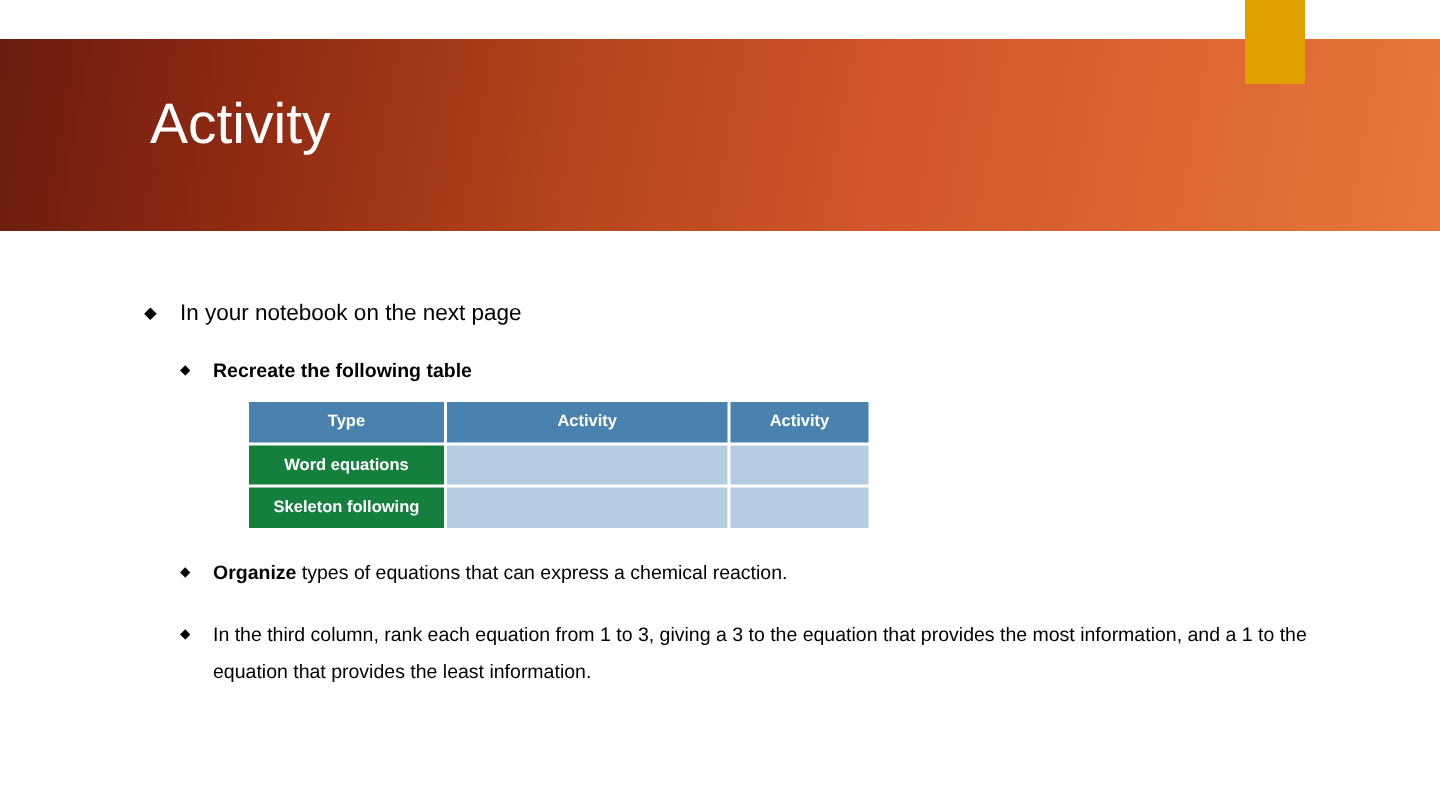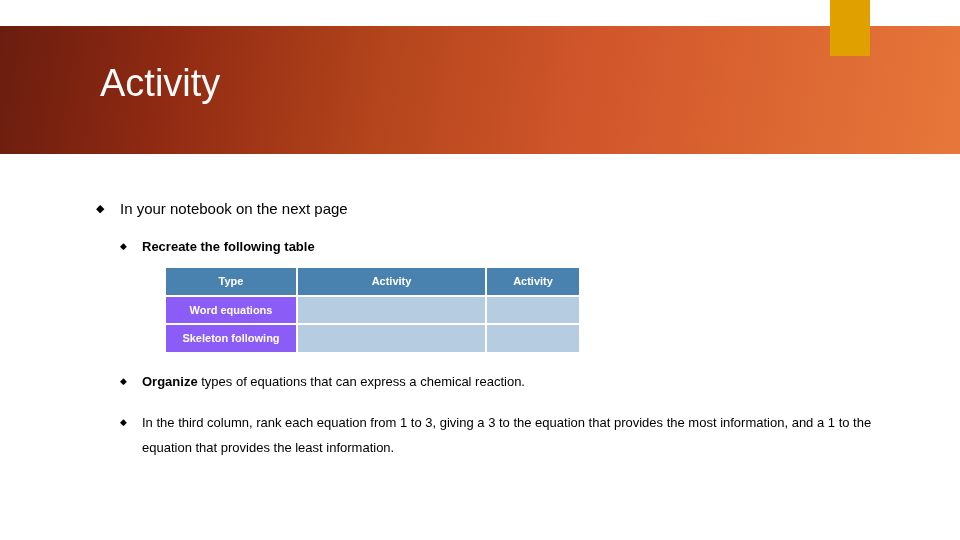--- a/index.html
+++ b/index.html
@@ -101,21 +101,21 @@
   .tbl td, .tbl th {
     padding: 3px 6px;
     text-align: center;
     font-weight: bold;
     color: #fff;
   }
   .tbl .hdr td {
     background: #4a82af;
   }
   .tbl .rowlabel {
-    background: #8b5cf6;
+    background: #15803d;
     white-space: nowrap;
   }
   .tbl .cell {
     background: #b6cde1;
   }
   .tbl .c1 { width: 118px; }
   .tbl .c2 { width: 175px; }
   .tbl .c3 { width: 80px; }
 </style>
 </head>

